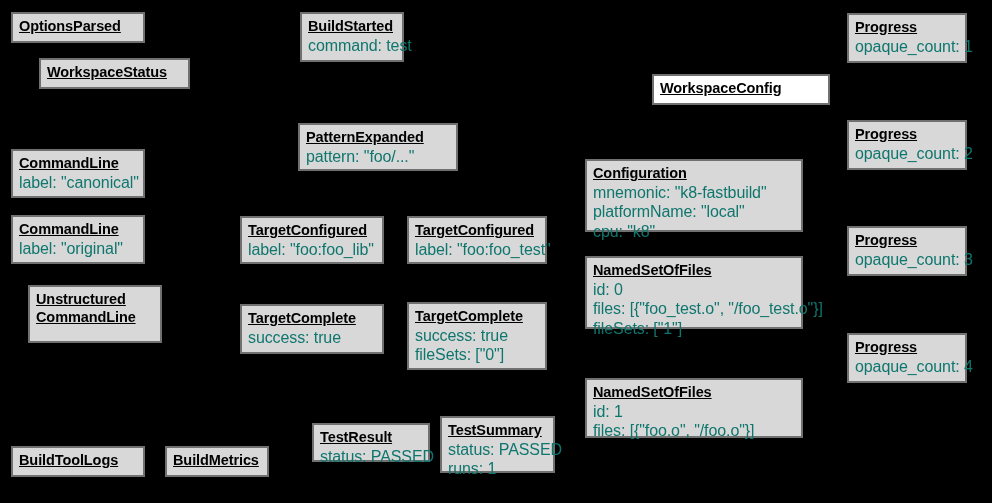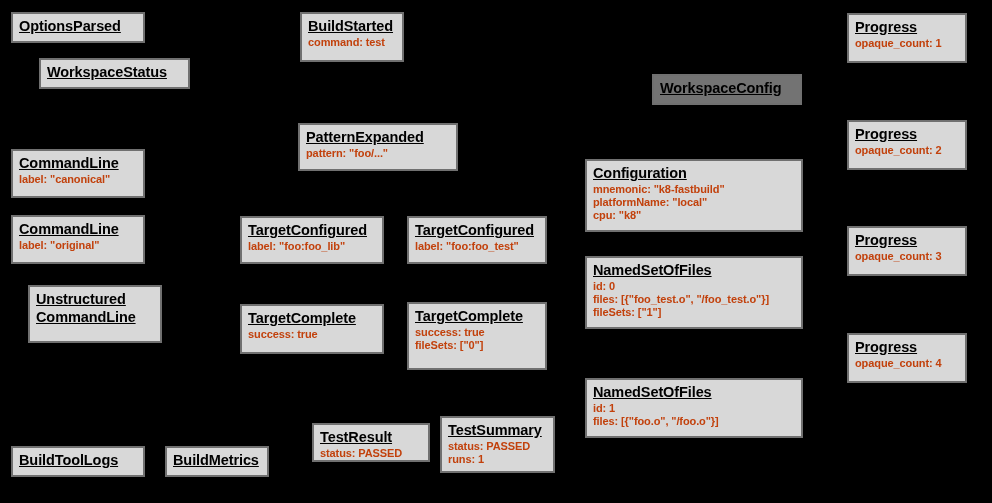--- a/index.html
+++ b/index.html
@@ -38,23 +38,23 @@
   }
   .node-title.wrap {
     white-space: normal;
     line-height: 1.22;
   }
   .node-fields {
     display: block;
   }
   .node-field {
     display: block;
-    font-size: 11px;
-    font-weight: bold;
-    color: #c2410c;
+    font-size: 16px;
+    font-weight: normal;
+    color: #0f766e;
     white-space: nowrap;
     letter-spacing: -0.1px;
     line-height: 1.21;
   }
 </style>
 </head>
 <body>
 
 <div id="canvas" style="width: 992px; height: 503px; background: rgb(0, 0, 0);">
     <div class="node" style="left: 11px; top: 12px; width: 134px; height: 31px; background: rgb(216, 216, 216); border-color: rgb(112, 112, 112);">
@@ -127,21 +127,21 @@
         <span class="node-field">status: PASSED</span>
       </span>
     </div>
     <div class="node" style="left: 440px; top: 416px; width: 115px; height: 57px; background: rgb(216, 216, 216); border-color: rgb(112, 112, 112);">
       <span class="node-title">TestSummary</span>
       <span class="node-fields">
         <span class="node-field">status: PASSED</span>
         <span class="node-field">runs: 1</span>
       </span>
     </div>
-    <div class="node" style="left: 652px; top: 74px; width: 150px; height: 31px; background: #737373; border-color: rgb(112, 112, 112);">
+    <div class="node" style="left: 652px; top: 74px; width: 178px; height: 31px; background: #ffffff; border-color: rgb(112, 112, 112);">
       <span class="node-title">WorkspaceConfig</span>
     </div>
     <div class="node" style="left: 585px; top: 159px; width: 218px; height: 73px; background: rgb(216, 216, 216); border-color: rgb(112, 112, 112);">
       <span class="node-title">Configuration</span>
       <span class="node-fields">
         <span class="node-field">mnemonic: "k8-fastbuild"</span>
         <span class="node-field">platformName: "local"</span>
         <span class="node-field">cpu: "k8"</span>
       </span>
     </div>

